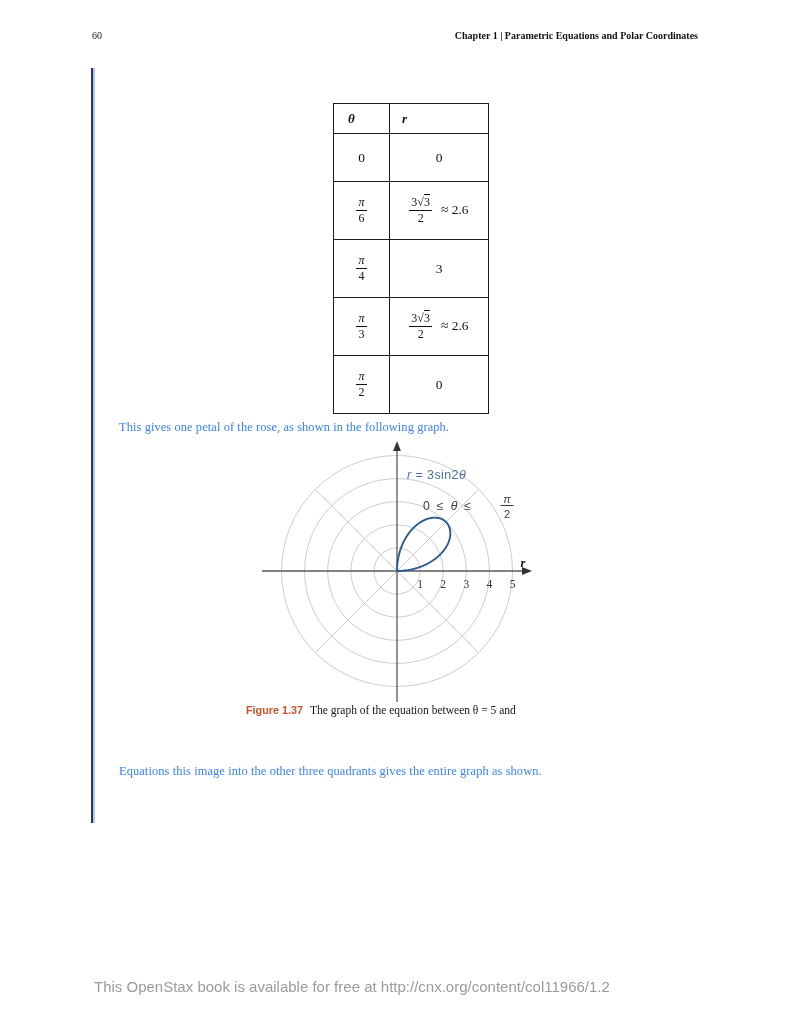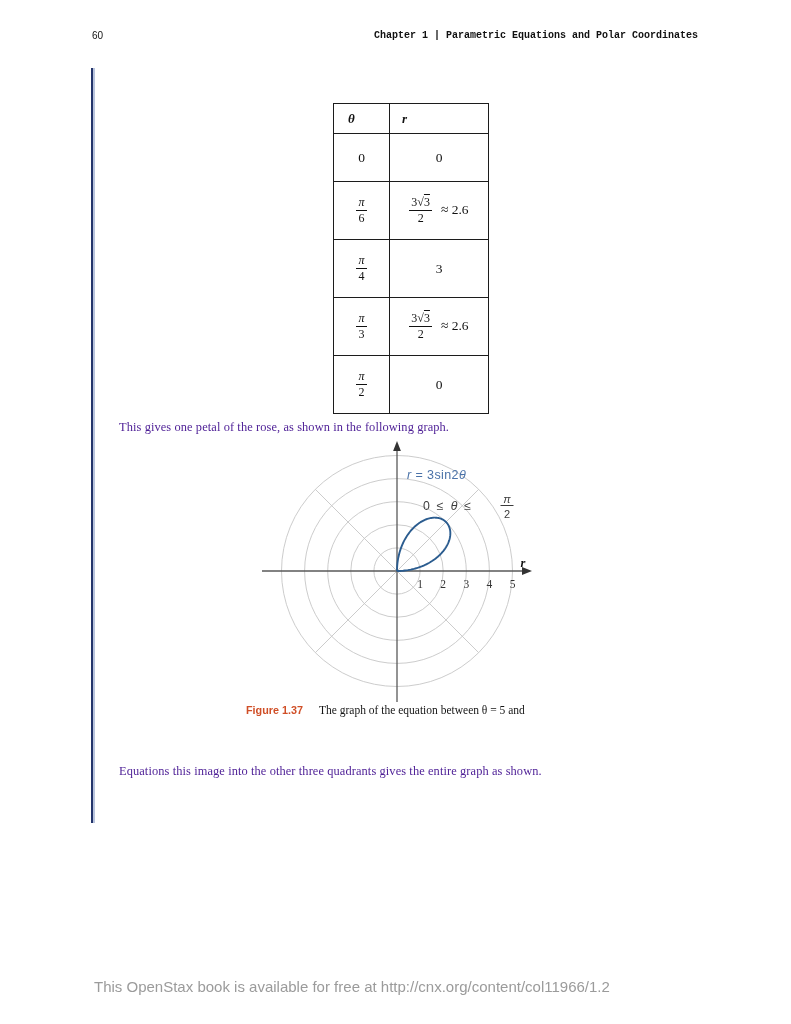--- a/index.html
+++ b/index.html
@@ -1,22 +1,22 @@
 <!DOCTYPE html>
 <html style="--accent: #d04f27; --rule: #24356b; --rule-light: #b9c4dd;"><head>
 <meta charset="utf-8">
 <style>
   html,body{margin:0;padding:0;background:#fff;}
   .page{position:relative;width:791px;height:1024px;background:#ffffff;overflow:hidden;
         font-family:"Liberation Serif","DejaVu Serif",serif;color:#141414;}
 
   
-  .page-num{position:absolute;left:92px;top:30px;font-family:Liberation Sans, sans-serif;
+  .page-num{position:absolute;left:92px;top:30px;font-family:Liberation Serif, serif;
             font-size:10px;color:#111;}
-  .chapter{position:absolute;right:93px;top:30px;font-family:Liberation Mono, monospace;
+  .chapter{position:absolute;right:93px;top:30px;font-family:Liberation Serif, serif;
            font-size:10px;font-weight:bold;color:#111;}
 
   
   .margin-rule{position:absolute;left:91px;top:68px;width:2px;height:755px;
                background:var(--rule,#24356b);box-shadow:2px 0 0 var(--rule-light,#b9c4dd);}
 
   
   .tbl{position:absolute;left:333px;top:103px;border-collapse:collapse;
        font-size:13.5px;color:#111;}
   .tbl th,.tbl td{border:1.6px solid #1c1c1c;background:#fff;}
@@ -27,32 +27,32 @@
   .tbl tr.first td{height:45px;}
 
   .frac{display:inline-block;vertical-align:middle;text-align:center;line-height:1.1;font-size:12px;}
   .frac .num{display:block;border-bottom:1px solid #111;padding:0 2px 1px;}
   .frac .den{display:block;padding-top:1px;}
   td.col-theta .num{font-style:italic;}
   .rad{text-decoration:overline;}
   .suffix{margin-left:9px;}
 
   
-  .para{position:absolute;left:119px;font-size:12.4px;color:#4c1d95;letter-spacing:0.1px;}
+  .para{position:absolute;left:119px;font-size:12.4px;color:#3b82f6;letter-spacing:0.1px;}
   .para-1{top:420px;}
   .para-2{top:764px;}
 
   
   .graph{position:absolute;left:250px;top:428px;width:292px;height:284px;}
 
   
   .caption{position:absolute;left:246px;top:701px;width:312px;font-size:11.5px;
            line-height:1.68;color:#141414;}
   .fig-label{font-family:"Liberation Sans",sans-serif;font-weight:bold;font-size:10.8px;
-             color:var(--accent,#d04f27);margin-right:16px;}
+             color:var(--accent,#d04f27);margin-right:7px;}
 
   
   .footer{position:absolute;left:94px;top:978px;font-family:"Liberation Sans",sans-serif;
           font-size:15px;color:#9b9b9b;}
 </style>
 </head>
 <body>
 
 <div class="page">
 

